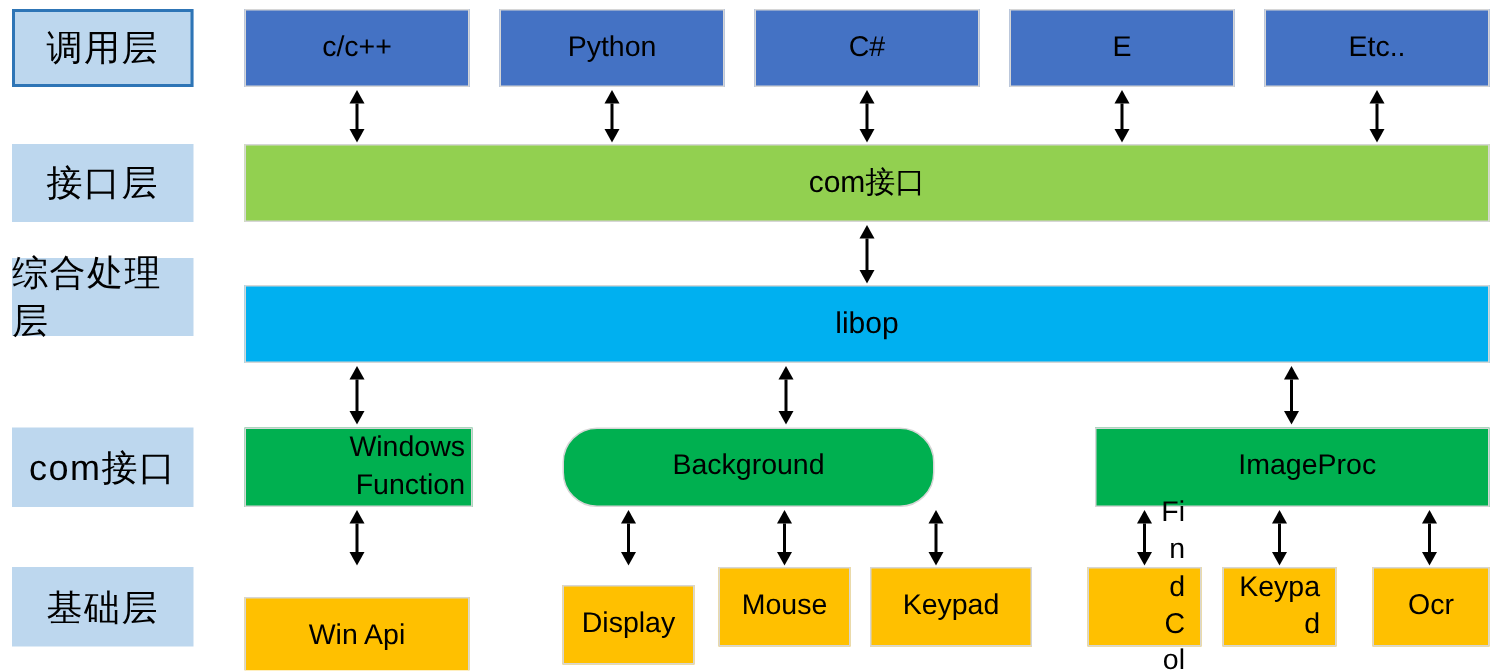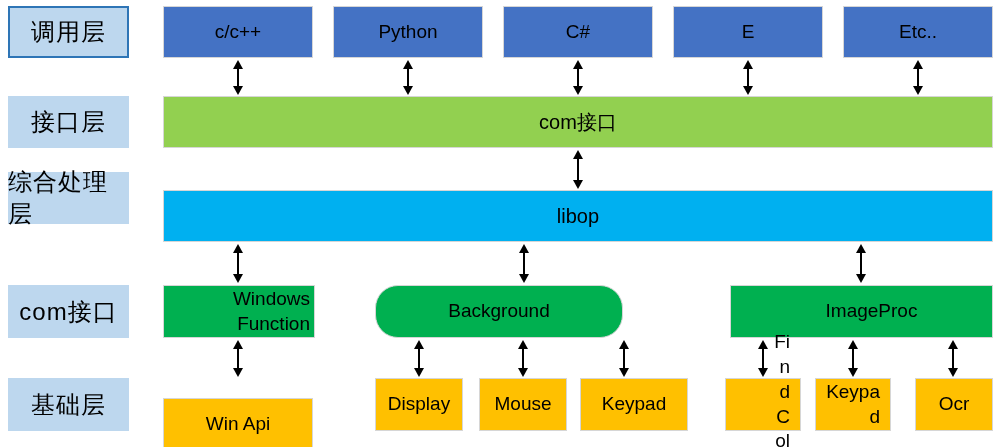--- a/index.html
+++ b/index.html
@@ -77,21 +77,21 @@
 
   
   .mbox { top: 285px; height: 53px; background: var(--module_box_bg, #00B050); }
   .mbox.wf { left: 163px; width: 152px; }
   .mbox.bg { left: 375px; width: 248px; border-radius: 23px; }
   .mbox.ip { left: 730px; width: 263px; padding-left: 24px; }
 
   
   .fbox { top: 378px; height: 53px; background: var(--base_box_bg, #FFC000); }
   .fbox.winapi  { left: 163px; width: 150px; margin-top: 20px; }
-  .fbox.display { left: 375px; width: 88px; }
+  .fbox.display { left: 375px; width: 88px; margin-top: 12px; }
   .fbox.mouse   { left: 479px; width: 88px; }
   .fbox.keypad  { left: 580px; width: 108px; }
   .fbox.narrow  { word-break: break-all; padding: 0 10px; }
   .fbox.findcolor { left: 725px; width: 76px; padding-left: 44px; }
   .fbox.findpic   { left: 815px; width: 76px; }
   .fbox.ocr       { left: 915px; width: 78px; }
 
   
   .varrow {
     position: absolute;

